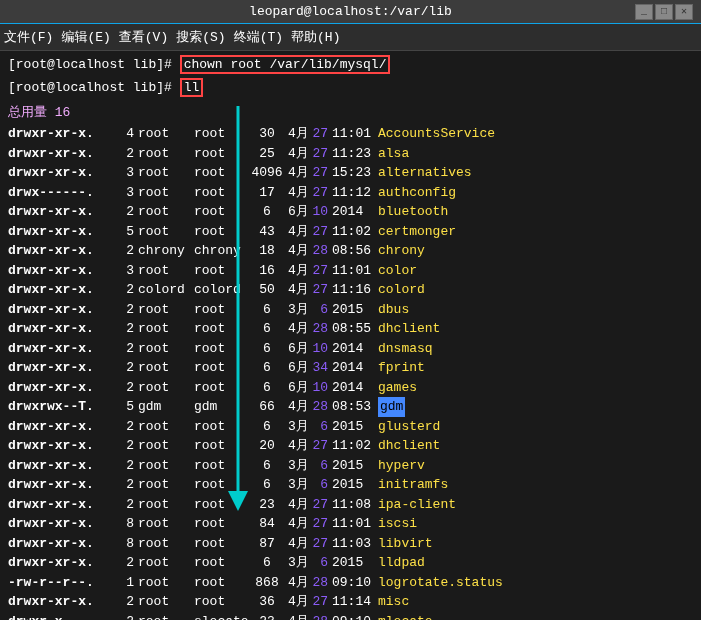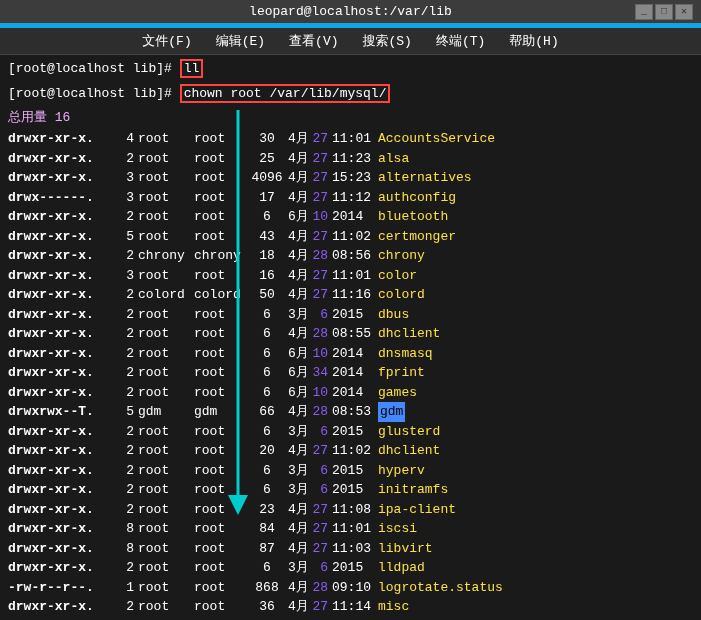--- a/index.html
+++ b/index.html
@@ -19,21 +19,21 @@
       flex-direction: column;
       background: #1a1a1a;
     }
     .titlebar {
       background: #3c3c3c;
       text-align: center;
       padding: 4px 0;
       font-size: 13px;
       color: #ffffff;
       position: relative;
-      border-bottom: 5px solid #0ea5e9;
+      border-bottom: 1px solid #0ea5e9;
       flex-shrink: 0;
     }
     .window-controls {
       position: absolute;
       right: 8px;
       top: 4px;
       display: flex;
       gap: 2px;
     }
     .win-btn {
@@ -46,24 +46,23 @@
       line-height: 14px;
       text-align: center;
       cursor: pointer;
     }
     .menubar {
       background: #2d2d2d;
       padding: 3px 0;
       font-size: 13px;
       color: #ffffff;
       display: flex;
-      gap: 16px;
+      gap: 0;
       flex-shrink: 0;
       border-bottom: 1px solid #444;
-      justify-content: center;
     }
     .menu-item {
       cursor: pointer;
       padding: 1px 4px;
     }
     .terminal-content {
       flex: 1;
       overflow: hidden;
       padding: 4px 8px;
       background: #1a1a1a;
@@ -117,25 +116,25 @@
     <span class="menu-item">文件(F)</span>
     <span class="menu-item">编辑(E)</span>
     <span class="menu-item">查看(V)</span>
     <span class="menu-item">搜索(S)</span>
     <span class="menu-item">终端(T)</span>
     <span class="menu-item">帮助(H)</span>
   </div>
 
   <div class="terminal-content">
 
+    <div style="margin-bottom:2px;">
+      <span class="prompt">[root@localhost lib]# </span><span class="command-block"><span class="cmd-text">chown root /var/lib/mysql/</span></span>
+    </div>
     <div style="margin-bottom:4px;">
       <span class="prompt">[root@localhost lib]# </span><span class="command-block"><span class="cmd-text">ll</span></span>
-    </div>
-    <div style="margin-bottom:2px;">
-      <span class="prompt">[root@localhost lib]# </span><span class="command-block"><span class="cmd-text">chown root /var/lib/mysql/</span></span>
     </div>
 
     <div class="total-line">总用量 16</div>
 
     <svg style="position:absolute; top:55px; left:218px; pointer-events:none; z-index:10;" width="60" height="440">
 
       <line x1="20" y1="0" x2="20" y2="390" stroke="#00cccc" stroke-width="3"></line>
 
       <polygon points="10,385 30,385 20,405" fill="#00cccc"></polygon>
     </svg>

